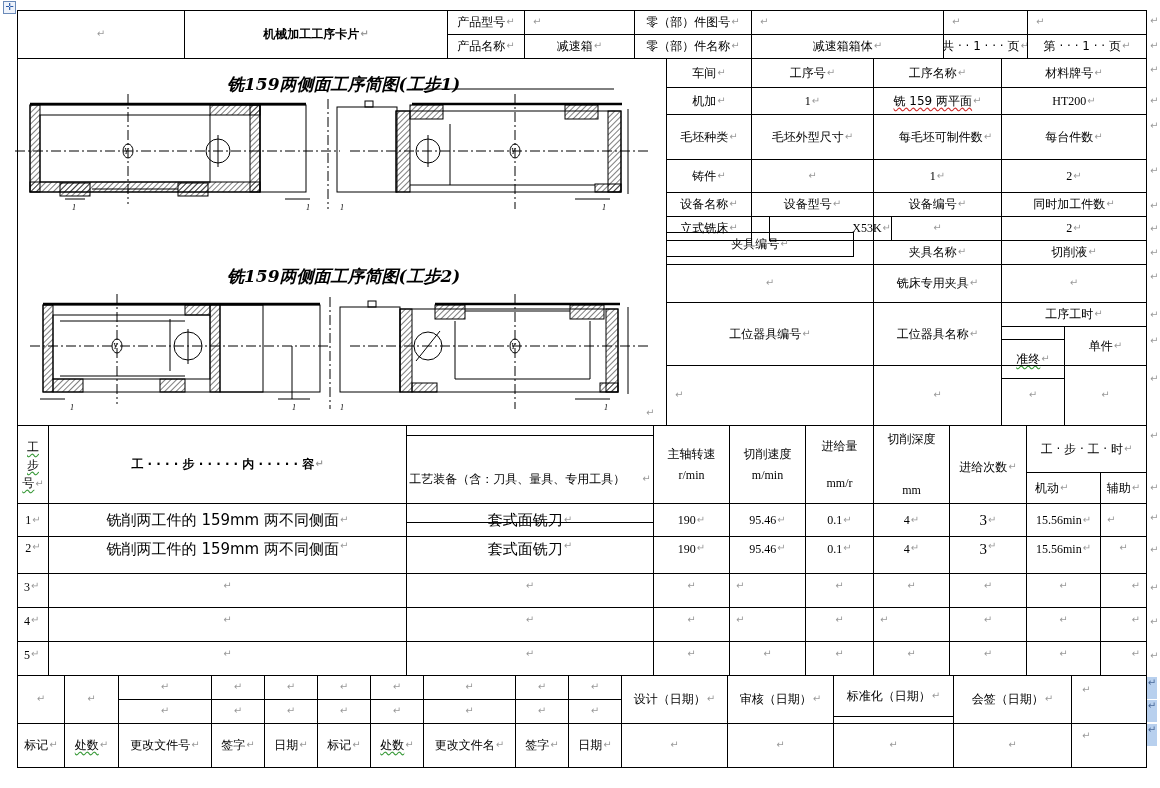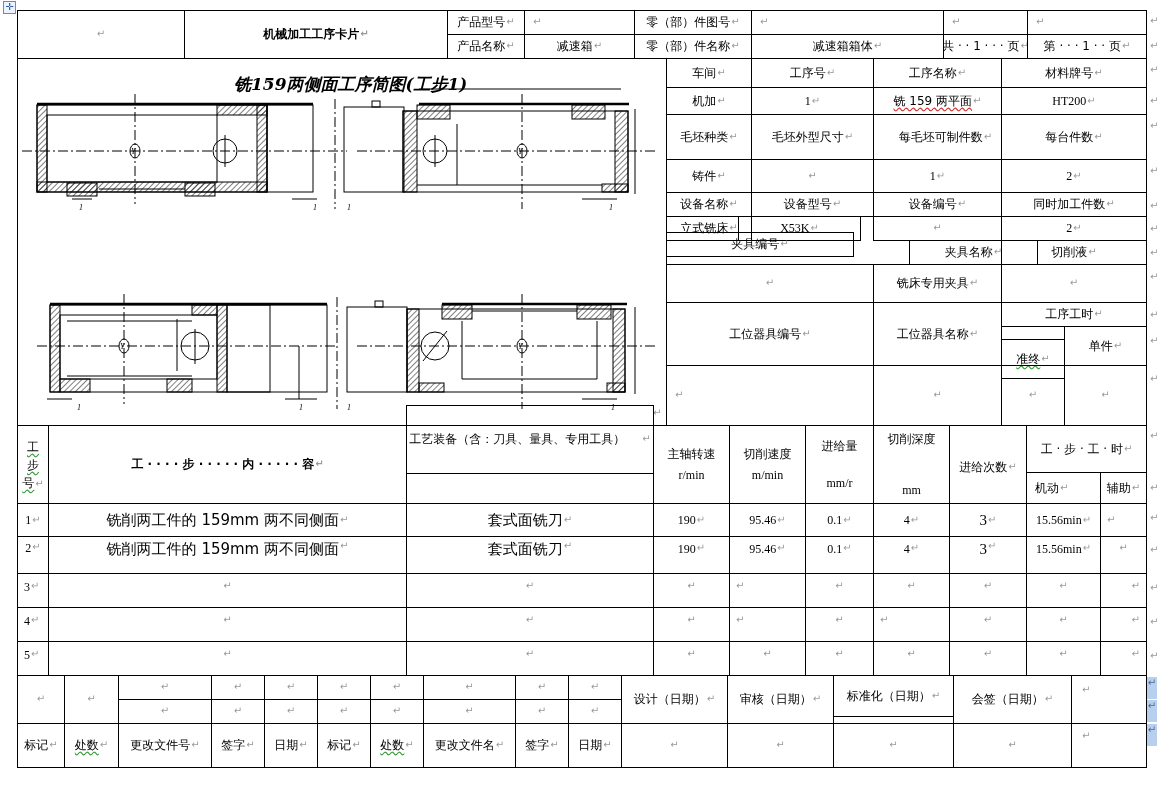--- a/index.html
+++ b/index.html
@@ -14,21 +14,21 @@
   .pm-only { color:#9a9a9a; font-size:10px; }
   .bold { font-weight:bold; }
   .big { font-size:15px; }
   .wavy { text-decoration: underline wavy #3a9a3a; text-underline-offset:2px; }
   .wavyred { text-decoration: underline wavy #d03030; text-underline-offset:2px; }
   .handle { position:absolute; left:3px; top:1px; width:11px; height:11px; border:1px solid #6a8ab8;
             background:#eef3fb; color:#2a5aa8; font-size:10px; line-height:10px; text-align:center; }
   .right-mark { position:absolute; left:1150px; color:#9a9a9a; font-size:10px; }
   .bluebar { position:absolute; left:1147px; width:10px; background:#b8d0ee; color:#4a6a9a;
              font-size:10px; text-align:center; }
-  .drawing { position:absolute; left:17px; top:59px; width:649px; height:366px; }
+  .drawing { position:absolute; left:10px; top:59px; width:649px; height:366px; }
   .dtitle { position:absolute; font-family:"DejaVu Serif", serif; font-weight:bold; font-style:italic;
             font-size:17px; letter-spacing:0px; }
   .stack { flex-direction:column; }
 </style>
 </head>
 <body>
 
 <div class="handle">✛</div>
 
 <div class="cell" style="left:17px;top:10px;width:168px;height:49px;">
@@ -86,20 +86,21 @@
     <span class="pm">↵</span>
   </div>
 <div class="cell" style="left:1027px;top:34px;width:120px;height:25px;">
     <span>第 · · · 1 · · 页</span>
     <span class="pm">↵</span>
   </div>
 
 <div class="abs" style="left:17px;top:58px;width:650px;height:368px;border:1px solid #000;"></div>
 <div class="drawing">
   <div class="dtitle" style="left:217px;top:14px;">铣159两侧面工序简图(工步1)</div>
+  <div class="dtitle" style="left:217px;top:206px;">铣159两侧面工序简图(工步2)</div>
   <svg width="649" height="366" viewBox="0 0 649 366" style="position:absolute;left:0;top:0;">
     <defs>
       <pattern id="hatch" width="4" height="4" patternUnits="userSpaceOnUse" patternTransform="rotate(45)">
         <line x1="0" y1="0" x2="0" y2="4" stroke="#000" stroke-width="1"></line>
       </pattern>
     </defs>
     <g stroke="#000" fill="none" stroke-width="1">
 
       <line x1="20" y1="45" x2="296" y2="45" stroke-width="2.5"></line>
       <rect x="20" y="46" width="230" height="87"></rect>
@@ -287,38 +288,38 @@
   </div>
 <div class="cell" style="left:1001px;top:192px;width:146px;height:25px;">
     <span>同时加工件数</span>
     <span class="pm">↵</span>
   </div>
 
 <div class="cell" style="left:666px;top:216px;width:86px;height:25px;">
     <span>立式铣床</span>
     <span class="pm">↵</span>
   </div>
-<div class="cell serif" style="left:738px;top:216px;width:123px;height:25px;">
+<div class="cell serif" style="left:769px;top:216px;width:123px;height:25px;justify-content:flex-end;">
     <span>X53K</span>
     <span class="pm">↵</span>
   </div>
 <div class="cell" style="left:873px;top:216px;width:129px;height:25px;">
     <span></span>
     <span class="pm-only">↵</span>
   </div>
 <div class="cell serif" style="left:1001px;top:216px;width:146px;height:25px;">
     <span>2</span>
     <span class="pm">↵</span>
   </div>
 
 <div class="cell" style="left:666px;top:232px;width:188px;height:25px;">
     <span>夹具编号</span>
     <span class="pm">↵</span>
   </div>
-<div class="cell" style="left:873px;top:240px;width:129px;height:25px;margin-left:36px;">
+<div class="cell" style="left:873px;top:240px;width:129px;height:25px;">
     <span>夹具名称</span>
     <span class="pm">↵</span>
   </div>
 <div class="cell" style="left:1001px;top:240px;width:146px;height:25px;">
     <span>切削液</span>
     <span class="pm">↵</span>
   </div>
 
 <div class="cell" style="left:666px;top:264px;width:208px;height:39px;">
     <span></span>
@@ -373,21 +374,21 @@
 
 <div class="cell stack" style="left:17px;top:425px;width:32px;height:79px;line-height:1.5;">
   <span class="wavy">工</span>
   <span class="wavy">步</span>
   <span><span class="wavy">号</span><span class="pm">↵</span></span>
 </div>
 <div class="cell bold" style="left:48px;top:425px;width:359px;height:79px;">
     <span>工 · · · · 步 · · · · · 内 · · · · · 容</span>
     <span class="pm">↵</span>
   </div>
-<div class="cell" style="left:406px;top:405px;width:248px;height:69px;gap:16px;">
+<div class="cell" style="left:406px;top:435px;width:248px;height:88px;gap:16px;">
     <span style="font-size:12px;">工艺装备（含：刀具、量具、专用工具）</span>
     <span class="pm">↵</span>
   </div>
 <div class="cell stack" style="left:653px;top:425px;width:77px;height:79px;">
     <span>主轴转速</span>
     <span class="serif" style="margin-top:6px;">r/min</span>
   </div>
 <div class="cell stack" style="left:729px;top:425px;width:77px;height:79px;">
     <span>切削速度</span>
     <span class="serif" style="margin-top:6px;">m/min</span>

